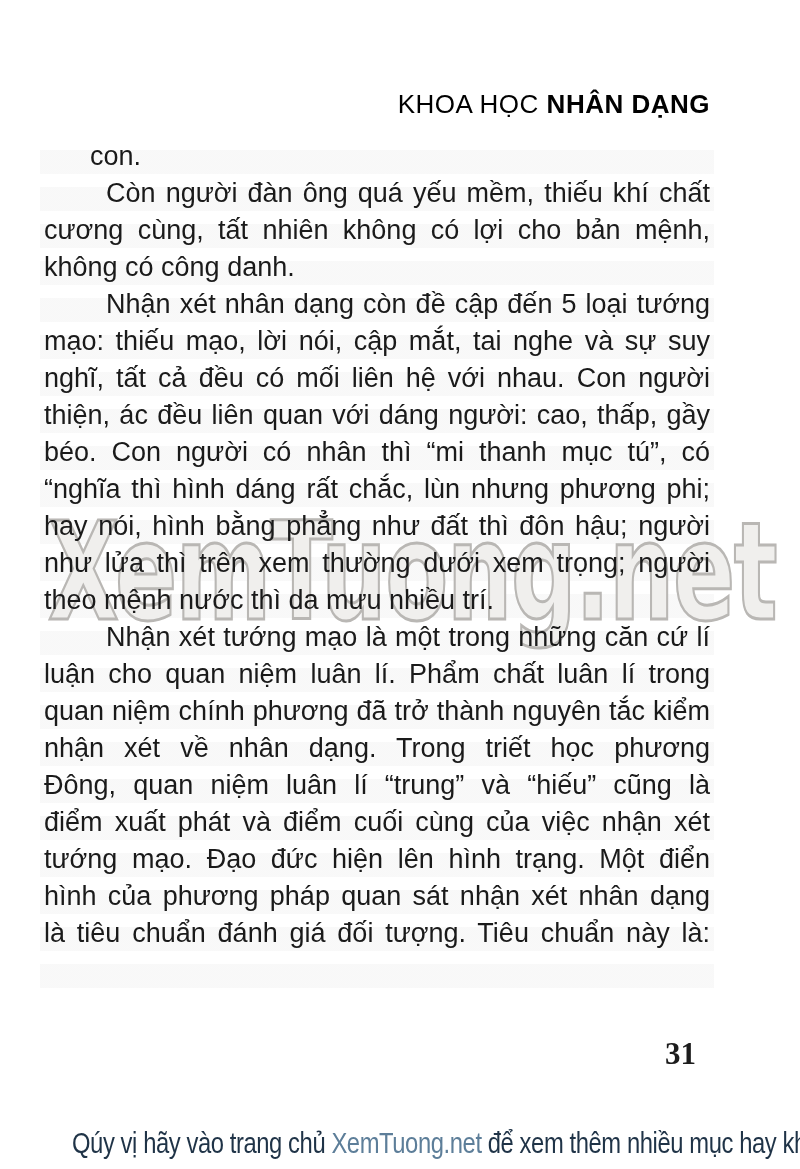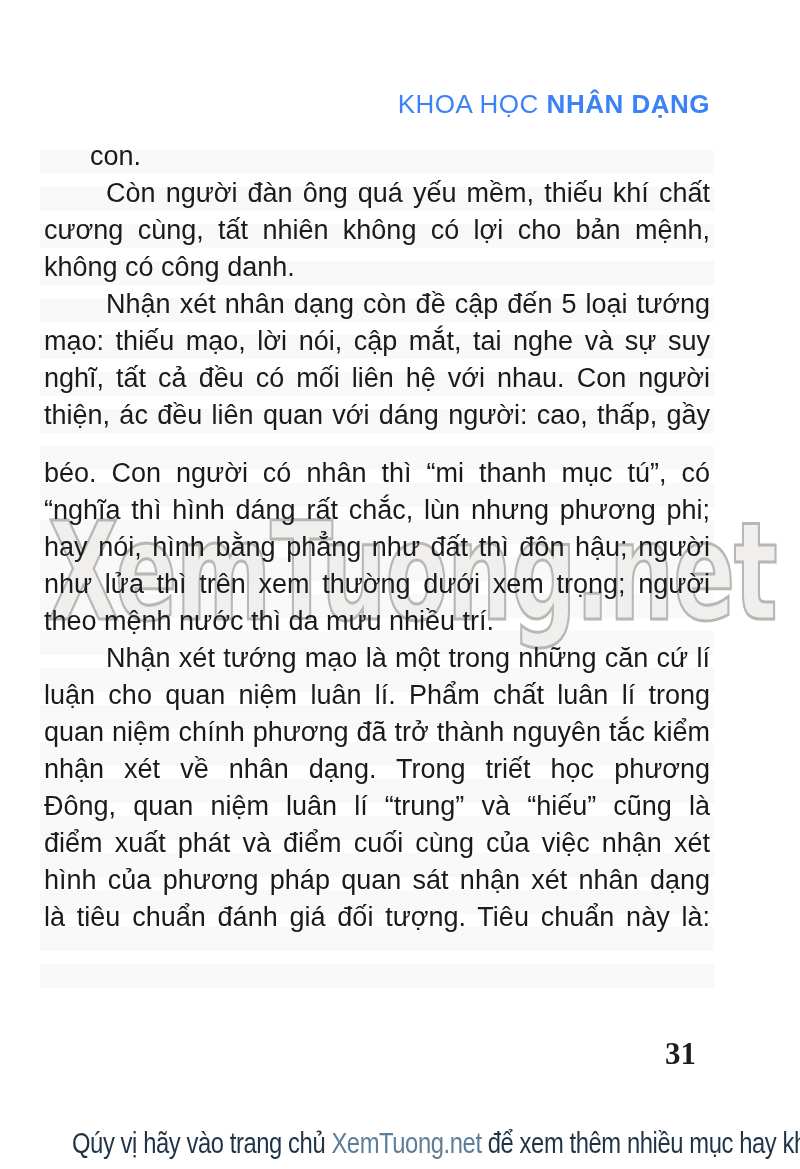--- a/index.html
+++ b/index.html
@@ -17,21 +17,21 @@
     position:absolute;left:40px;top:150px;width:674px;height:850px;
     background:repeating-linear-gradient(
       to bottom,
       rgba(90,90,90,0.04) 0px, rgba(90,90,90,0.04) 24px,
       rgba(0,0,0,0) 24px, rgba(0,0,0,0) 37px);
     z-index:0;
   }
   .running-head{
     position:absolute;top:89px;right:90px;
     font-size:26px;letter-spacing:.5px;white-space:nowrap;
-    color:#3b82f6;z-index:2;
+    color:#000000;z-index:2;
   }
   .running-head .bold{font-weight:700;}
   .watermark{
     position:absolute;left:48px;top:505px;
     font-family:"DejaVu Sans", sans-serif;
     font-size:135px;font-weight:700;line-height:1;
     white-space:nowrap;letter-spacing:-2px;
     transform:scaleX(0.68);transform-origin:left top;
     color:var(--wm-fill,#f0efed);
     -webkit-text-stroke:3px var(--wm-stroke,#b9b7b4);
@@ -79,31 +79,32 @@
 
   <div class="body-text">
       <div class="line last" style="padding-left: 46px;">con.</div>
       <div class="line" style="padding-left: 62px;">Còn người đàn ông quá yếu mềm, thiếu khí chất</div>
       <div class="line" style="padding-left: 0px;">cương cùng, tất nhiên không có lợi cho bản mệnh,</div>
       <div class="line last" style="padding-left: 0px;">không có công danh.</div>
       <div class="line" style="padding-left: 62px;">Nhận xét nhân dạng còn đề cập đến 5 loại tướng</div>
       <div class="line" style="padding-left: 0px;">mạo: thiếu mạo, lời nói, cập mắt, tai nghe và sự suy</div>
       <div class="line" style="padding-left: 0px;">nghĩ, tất cả đều có mối liên hệ với nhau. Con người</div>
       <div class="line" style="padding-left: 0px;">thiện, ác đều liên quan với dáng người: cao, thấp, gầy</div>
-      <div class="line" style="padding-left: 0px; margin-top: 21px;">béo. Con người có nhân thì “mi thanh mục tú”, có</div>
+      <div class="line" style="padding-left: 0px;">béo. Con người có nhân thì “mi thanh mục tú”, có</div>
       <div class="line" style="padding-left: 0px;">“nghĩa thì hình dáng rất chắc, lùn nhưng phương phi;</div>
       <div class="line" style="padding-left: 0px;">hay nói, hình bằng phẳng như đất thì đôn hậu; người</div>
       <div class="line" style="padding-left: 0px;">như lửa thì trên xem thường dưới xem trọng; người</div>
       <div class="line last" style="padding-left: 0px;">theo mệnh nước thì da mưu nhiều trí.</div>
       <div class="line" style="padding-left: 62px;">Nhận xét tướng mạo là một trong những căn cứ lí</div>
       <div class="line" style="padding-left: 0px;">luận cho quan niệm luân lí. Phẩm chất luân lí trong</div>
       <div class="line" style="padding-left: 0px;">quan niệm chính phương đã trở thành nguyên tắc kiểm</div>
       <div class="line" style="padding-left: 0px;">nhận xét về nhân dạng. Trong triết học phương</div>
       <div class="line" style="padding-left: 0px;">Đông, quan niệm luân lí “trung” và “hiếu” cũng là</div>
       <div class="line" style="padding-left: 0px;">điểm xuất phát và điểm cuối cùng của việc nhận xét</div>
+      <div class="line" style="padding-left: 0px;">tướng mạo. Đạo đức hiện lên hình trạng. Một điển</div>
       <div class="line" style="padding-left: 0px;">hình của phương pháp quan sát nhận xét nhân dạng</div>
       <div class="line" style="padding-left: 0px;">là tiêu chuẩn đánh giá đối tượng. Tiêu chuẩn này là:</div>
     </div>
 
   <div class="page-number">31</div>
 
   <div class="footer">
     <span>Qúy vị hãy vào trang chủ </span><span class="site">XemTuong.net</span><span> để xem thêm nhiều mục hay khác</span>
   </div>
 

